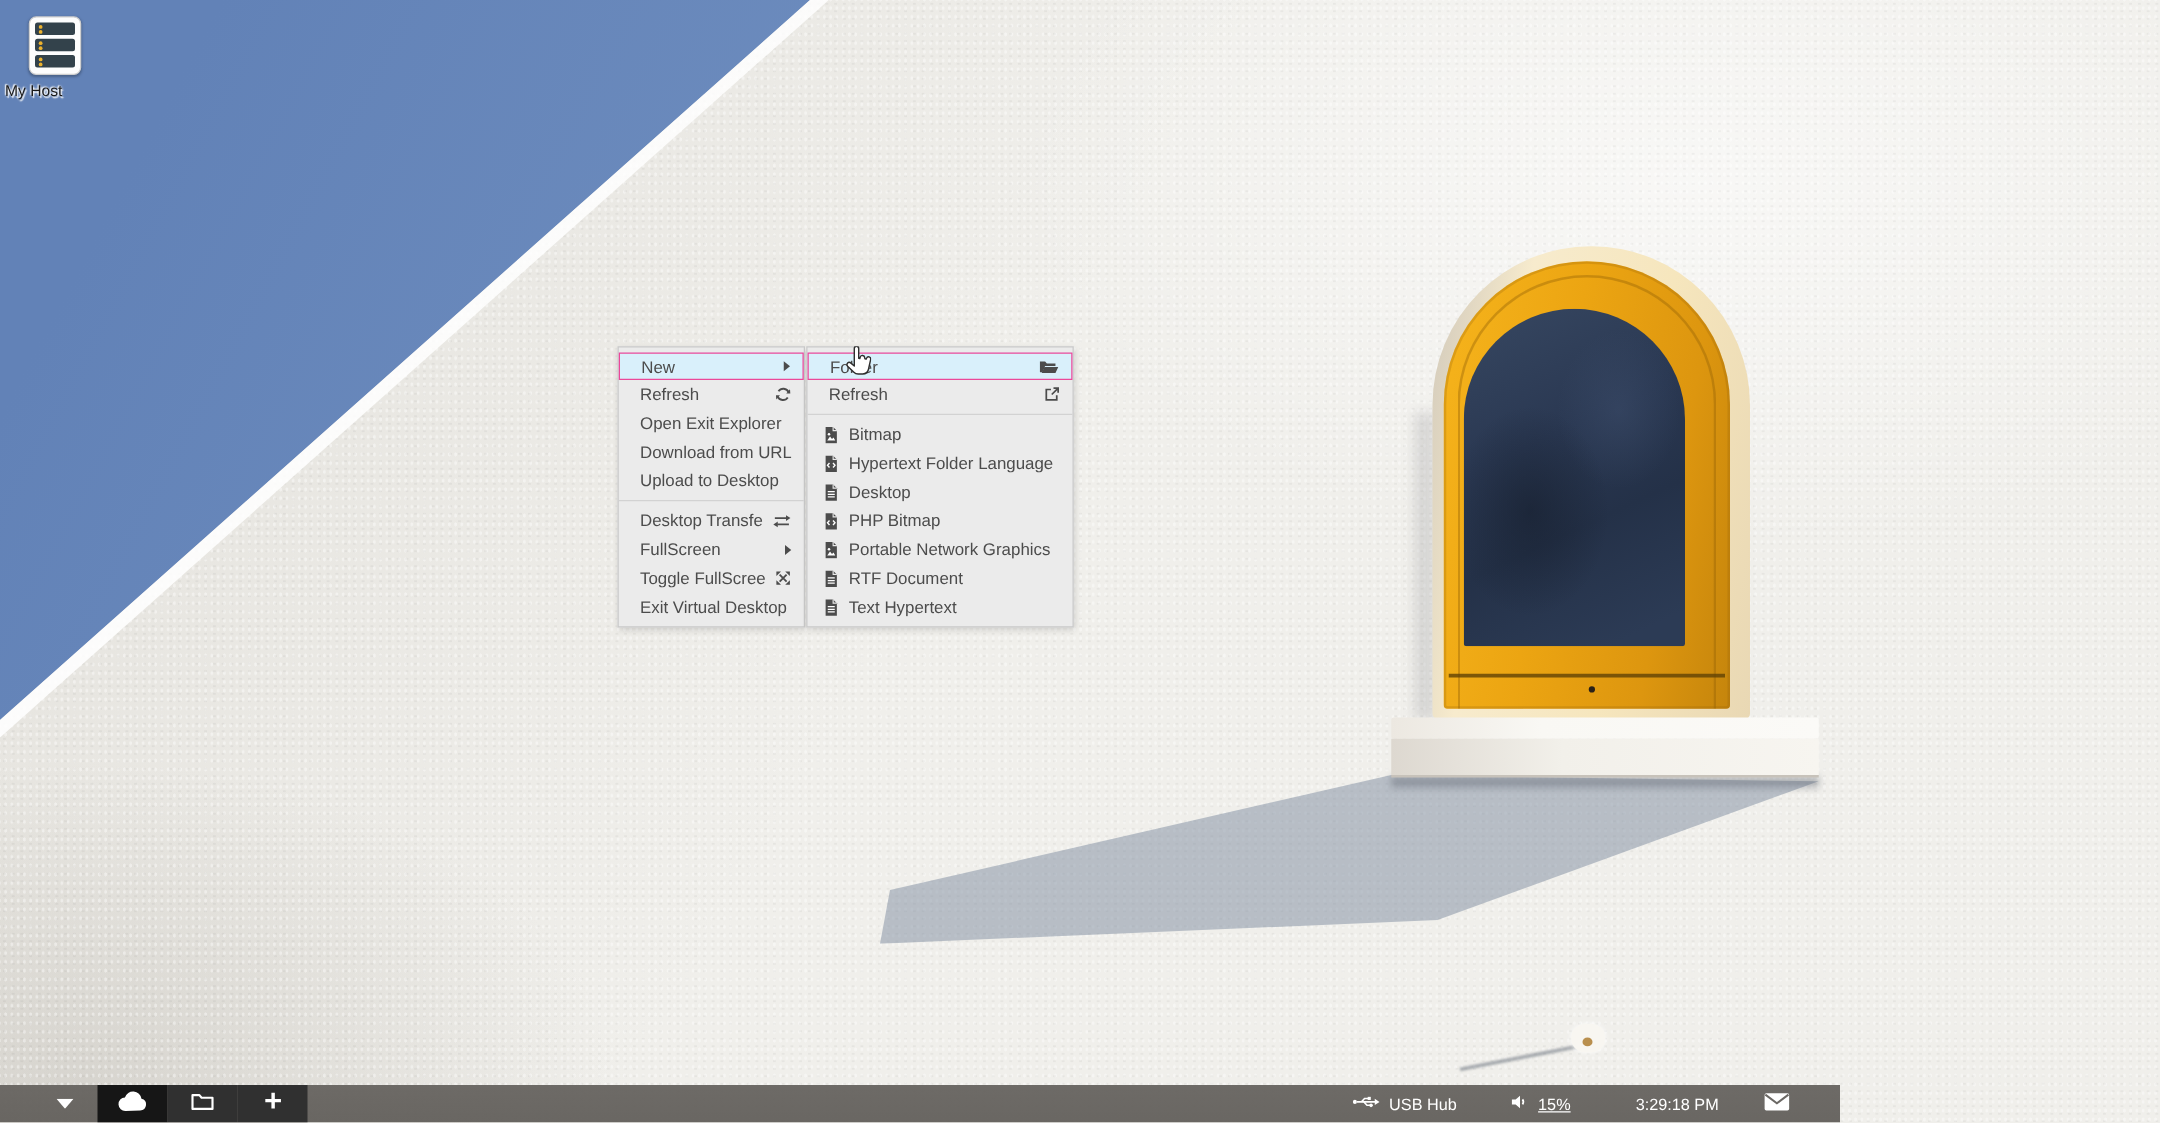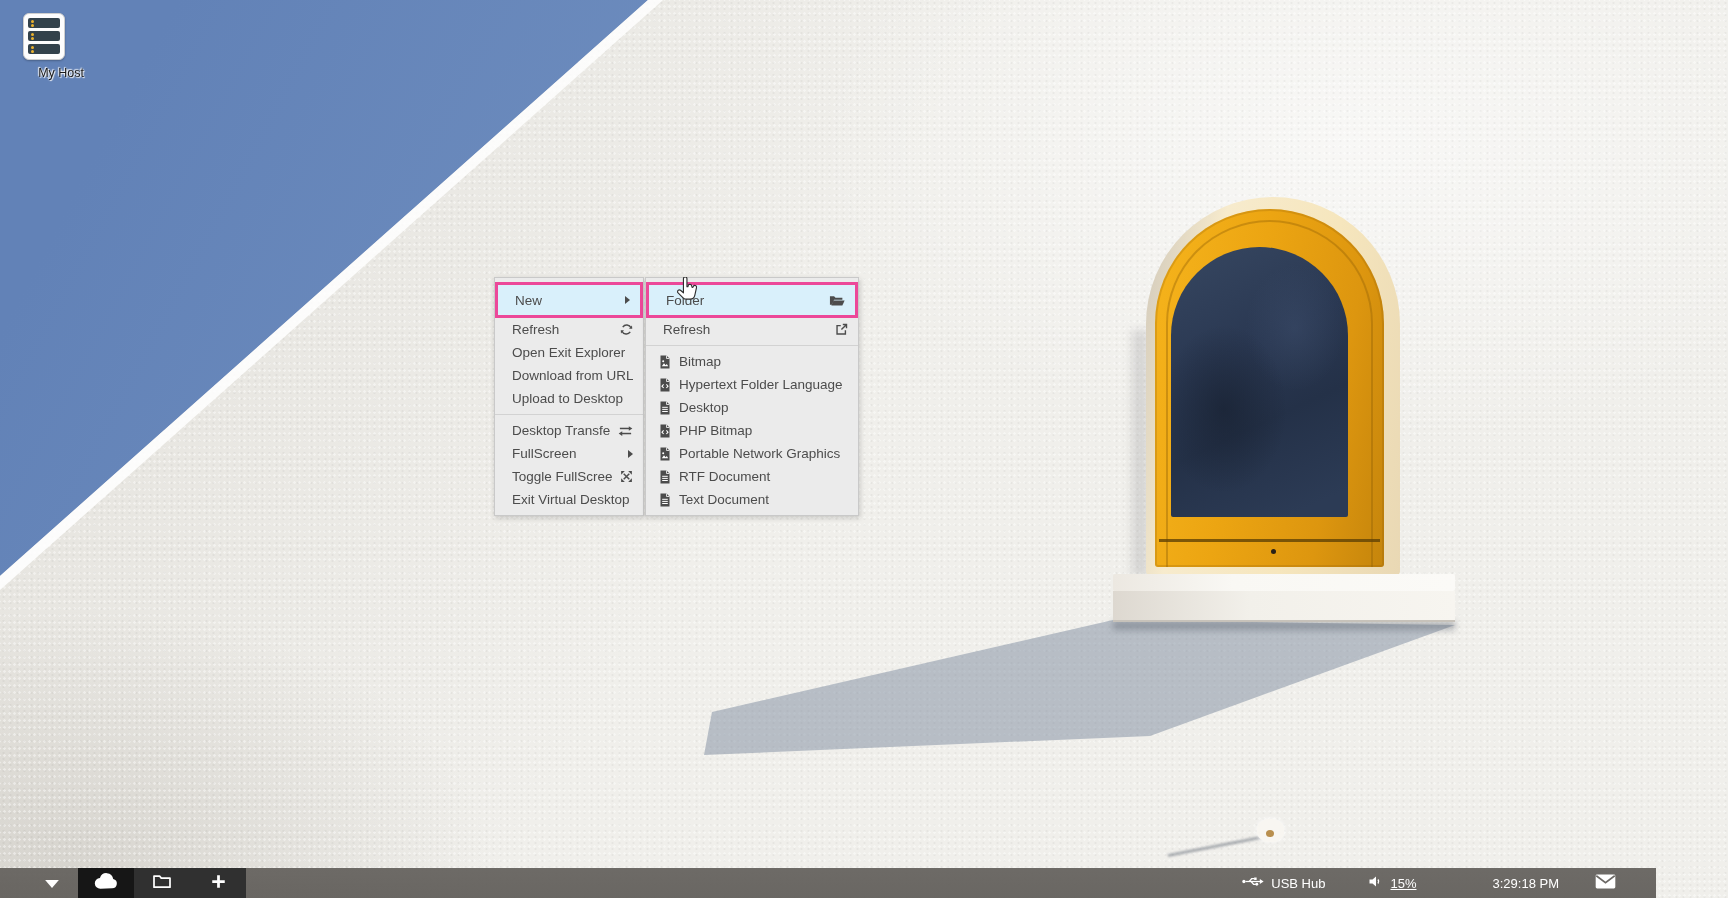--- a/index.html
+++ b/index.html
@@ -64,54 +64,54 @@
   .shadow-recess-left { position:absolute; left:1132px; top:330px; width:16px; height:246px;
     background:rgba(142,142,148,.28); filter:blur(5px); }
   .wall-rod { position:absolute; left:1257px; top:819px; width:27px; height:23px; border-radius:45%;
     background:#f8f6f1; box-shadow:0 0 4px rgba(255,255,255,.9); }
   .wall-rod-dot { position:absolute; left:1266px; top:830px; width:8px; height:7px; border-radius:50%; background:#b98f4e; }
   .wall-rod-shadow { position:absolute; left:1168px; top:854px; width:100px; height:3px;
     background:rgba(108,114,126,.55); filter:blur(1px);
     transform:rotate(-11deg); transform-origin:left center; }
 
   
-  .desktop-icon { position:absolute; left:4px; top:13px; width:80px; text-align:right; cursor:default; }
+  .desktop-icon { position:absolute; left:4px; top:13px; width:80px; text-align:left; cursor:default; }
   .server-glyph { width:42px; height:47px; margin:0 auto; background:#fdfdfd; border:1px solid #cfcfcf;
     border-radius:6px; box-shadow:0 1px 2px rgba(0,0,0,.25); padding:4px 4px; }
   .server-bar { position:relative; width:100%; height:10px; background:#33424b; border-radius:2px; margin-bottom:3px; }
   .server-bar i { position:absolute; left:3px; width:3px; height:3px; border-radius:50%; background:#ecb22e; }
   .server-bar i.d1 { top:1.5px; } .server-bar i.d2 { bottom:1.5px; }
   .desktop-icon-label { margin-top:6px; font-size:12.5px; color:#1a1a1a;
     text-shadow:0 0 2px #fff, 1px 1px 1px rgba(255,255,255,.9), -1px -1px 1px rgba(255,255,255,.9); }
 
   
   .menu { position:absolute; background:#ebebeb; border:1px solid #c9c9c9;
     box-shadow:1px 2px 5px rgba(0,0,0,.18); padding:4px 0; font-size:13.5px; color:#4c4c4c; }
   #main-menu { left:494px; top:277px; width:150px; }
   #sub-menu  { left:645px; top:277px; width:214px; }
   .mi { position:relative; height:23px; display:flex; align-items:center; padding:0 10px 0 17px; }
   #sub-menu .mi.has-left { padding-left:11px; }
   .mi-label { flex:1; white-space:nowrap; overflow:hidden; }
   .mi-left-icon { display:inline-flex; width:15px; justify-content:center; margin-right:7px; flex:none; }
   .mi-right-icon { display:inline-flex; margin-left:8px; flex:none; align-items:center; }
-  .mi.highlighted { background:#d9f0fb; border:3px solid #ec4899; margin:0 0; height:36px; }
+  .mi.highlighted { background:#d9f0fb; border:1px solid #ec4899; margin:0 0; height:22px; }
   .menu-sep { height:1px; background:#d2d2d2; margin:4px 0; }
   .caret-right { width:0; height:0; border-left:5px solid #4c4c4c; border-top:4px solid transparent; border-bottom:4px solid transparent; }
 
   
-  #taskbar { position:absolute; left:0; top:868px; width:1656px; height:30px;
+  #taskbar { position:absolute; left:0; top:868px; width:1472px; height:30px;
     background:linear-gradient(rgba(104,101,97,.96), rgba(100,97,93,.96)); color:#fff; }
   .tb-caret { position:absolute; left:38px; top:0; width:28px; height:30px; display:flex; align-items:center; justify-content:center; }
   .tb-buttons { position:absolute; left:78px; top:0; height:30px; display:flex; }
   .tb-btn { width:56px; height:30px; display:flex; align-items:center; justify-content:center; }
   .tb-btn.active { background:#161616; }
   .tb-btn.dark { background:#303030; }
   .tb-right { position:absolute; right:40px; top:0; height:30px; display:flex; align-items:center; font-size:13px; }
   .tb-group { display:flex; align-items:center; gap:7px; }
-  .g-vol { margin-left:44px;text-decoration:underline; } .g-clock { margin-left:76px; } .g-mail { margin-left:36px; }
+  .g-vol { margin-left:44px;text-decoration:underline; } .g-clock { margin-left:52px; } .g-mail { margin-left:36px; }
 
   
   #cursor { position:absolute; left:676px; top:277px; pointer-events:none; z-index:99; }
 </style>
 </head>
 <body>
 
 <div id="wallpaper">
   <div class="wall-shade"></div>
   <div class="wall-grain"></div>
@@ -296,21 +296,21 @@
       <span class="mi-label">RTF Document</span>
     </div>
     <div class="mi has-left">
       <span class="mi-left-icon">
         <svg width="12" height="14" viewBox="0 0 12 14">
      <path d="M1.5 0.5h6L10.5 3.5V13.5H1.5z" fill="#4c4c4c"></path>
      <path d="M7.5 0.5V3.5H10.5" fill="none" stroke="#ebebeb" stroke-width="0.9"></path>
      <path d="M3.2 6.3h5.6M3.2 8.4h5.6M3.2 10.5h5.6" stroke="#fff" stroke-width="1"></path>
         </svg>
       </span>
-      <span class="mi-label">Text Document</span>
+      <span class="mi-label">Text Hypertext</span>
     </div>
   </div>
 
 <div id="taskbar">
   <div class="tb-caret">
       <span id="tb-caret-icon"><svg width="14" height="8" viewBox="0 0 12 7">
           <polygon points="0,0 12,0 6,7" fill="#fff"></polygon>
         </svg></span>
     </div>
   <div class="tb-buttons" id="tb-buttons">

